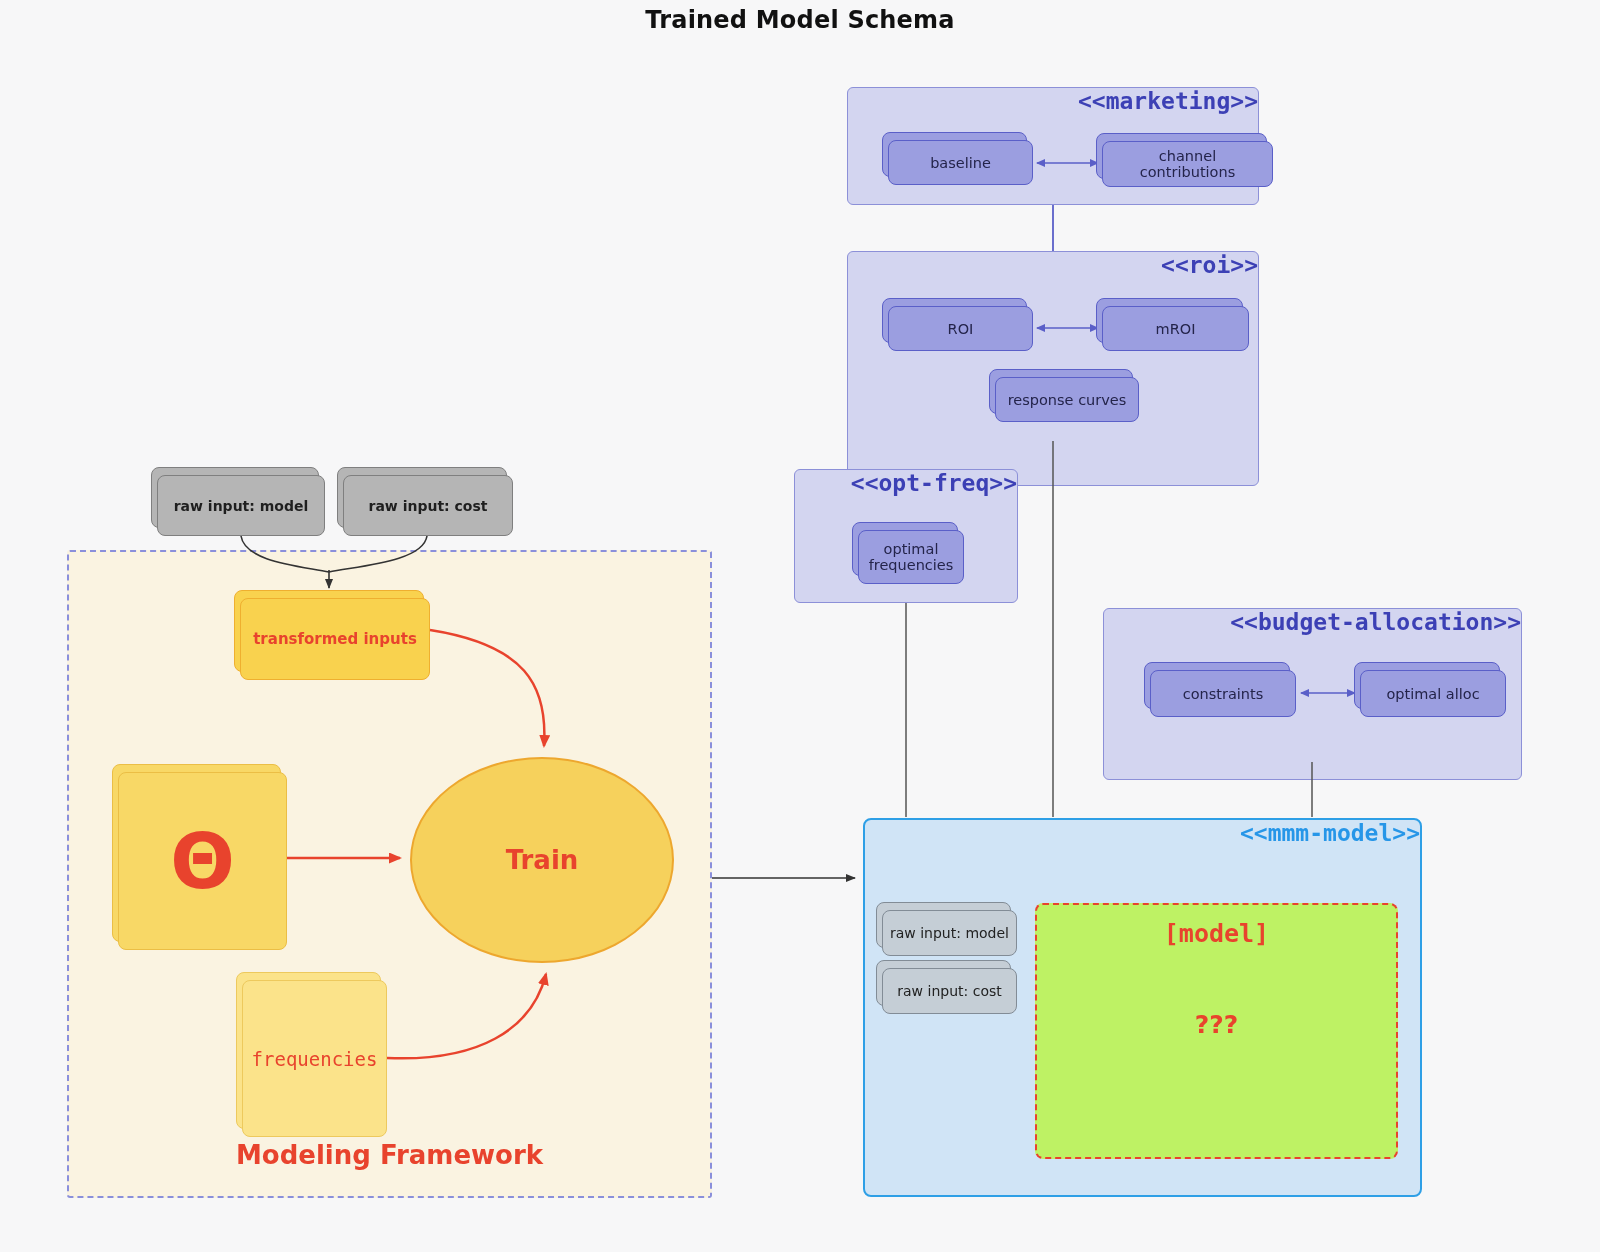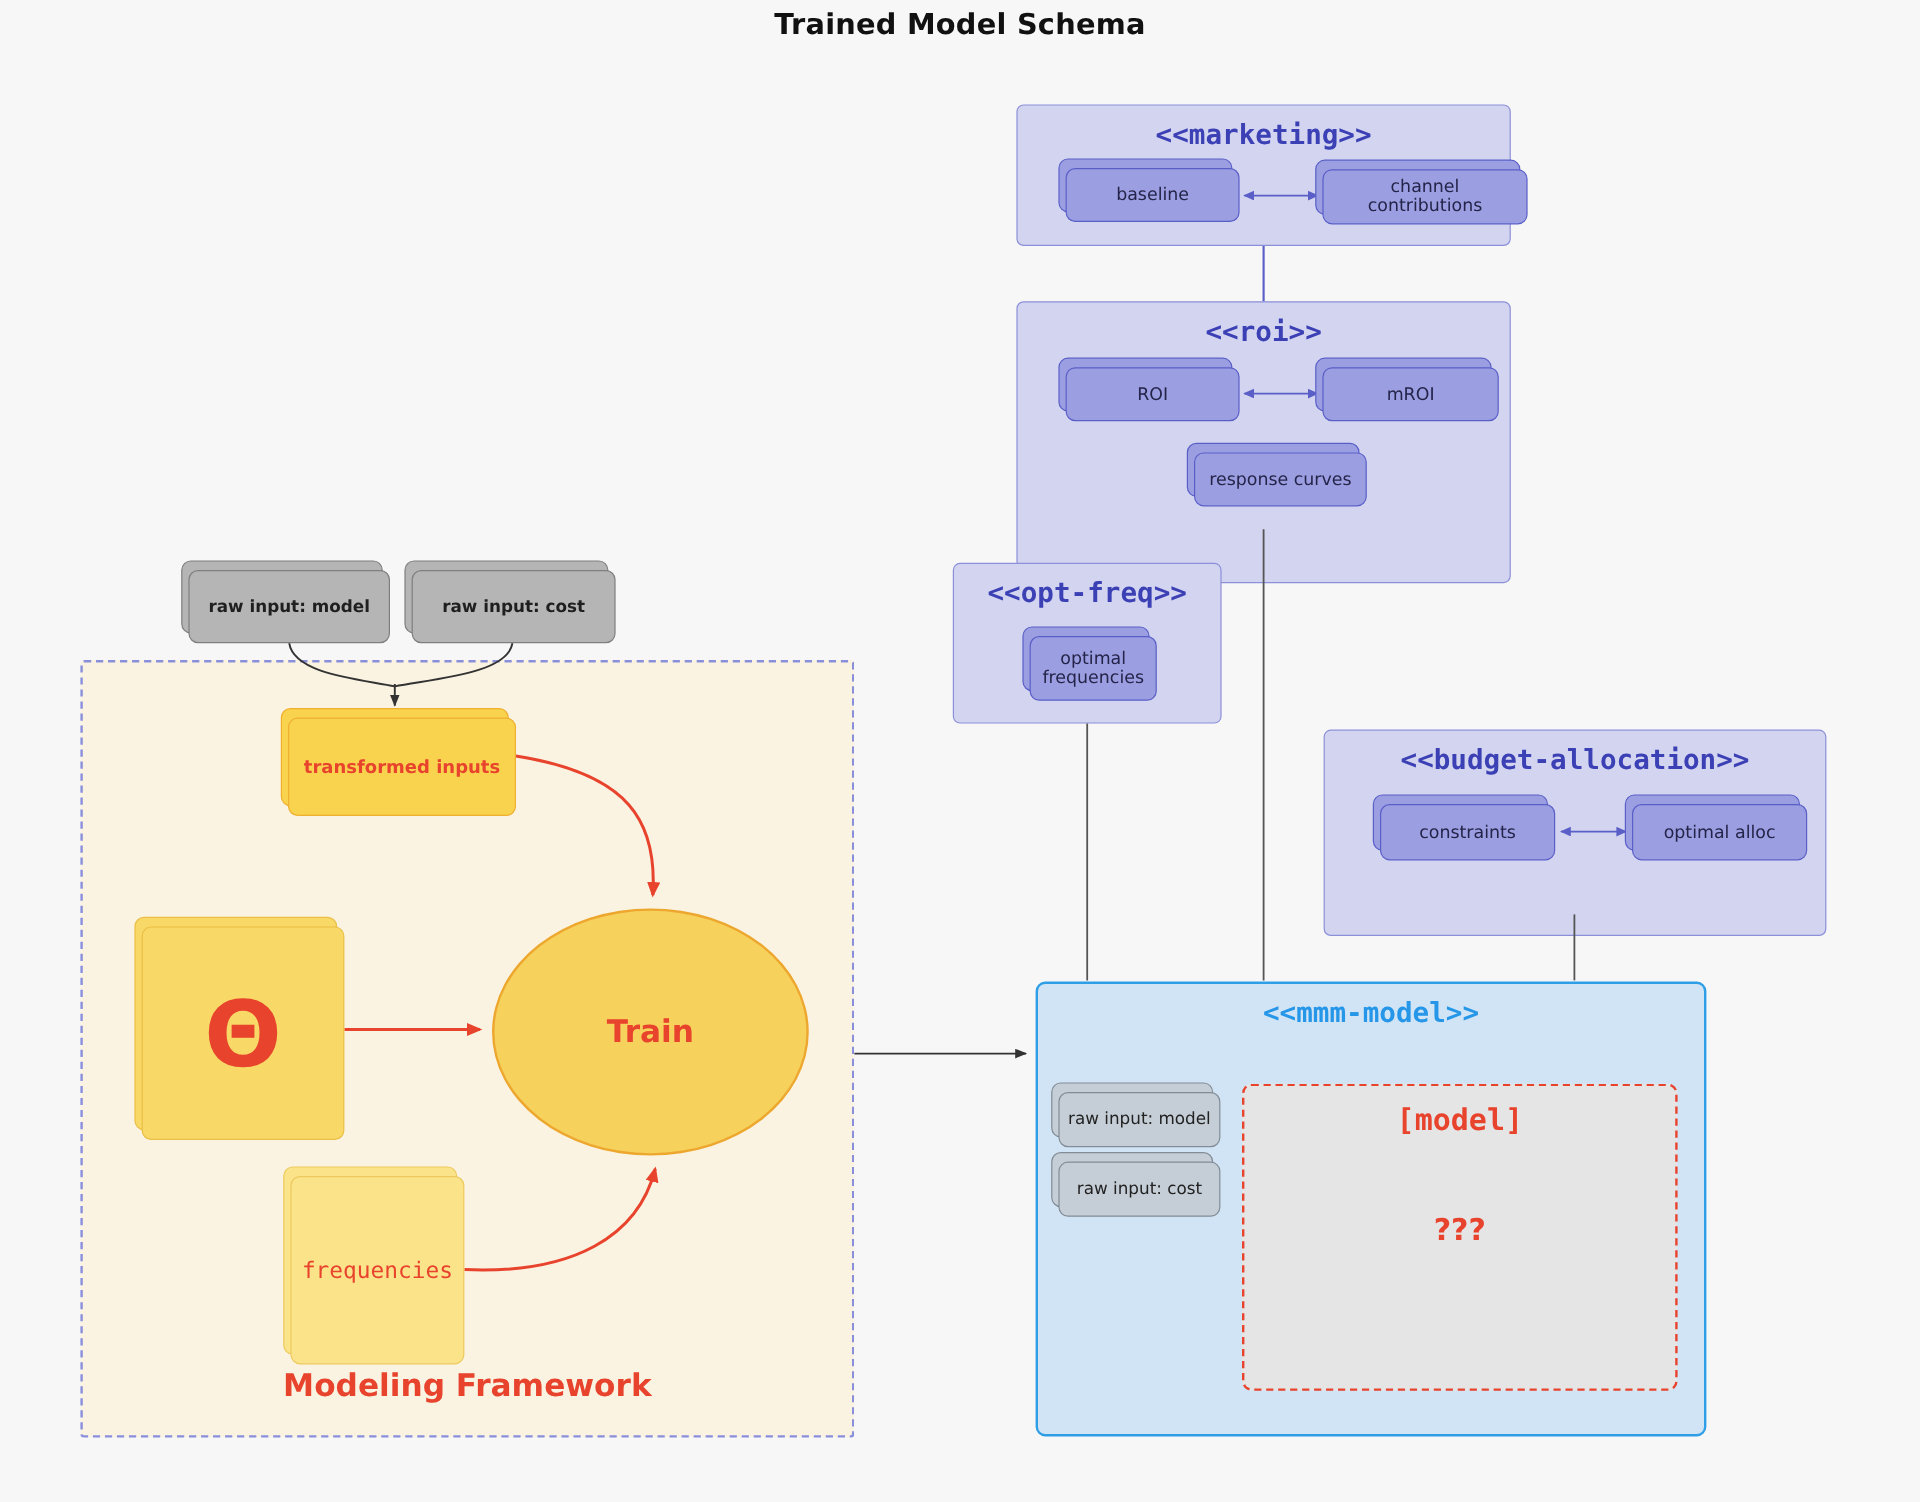--- a/index.html
+++ b/index.html
@@ -6,21 +6,21 @@
   .canvas{position:relative;width:1600px;height:1252px;background:#F7F7F8;overflow:hidden;
           font-family:"DejaVu Sans","Liberation Sans",sans-serif;}
   .title{position:absolute;left:0;top:6px;width:100%;text-align:center;
          font-size:24px;font-weight:bold;color:#111;letter-spacing:.2px;}
 
   
   .container{position:absolute;z-index:1;border-radius:6px;box-sizing:border-box;}
   .c-purplebox{background:#D3D5F0;border:1.5px solid #8C90D8;}
   .c-mmm{background:#D0E4F6;border:2px solid #2E9FE6;border-radius:8px;}
   .c-framework{background:#FAF3E1;border:2px dashed #8A8FDB;border-radius:3px;}
-  .chead{display:block;width:100%;text-align:center;margin-top:12px;
+  .chead{display:block;width:100%;text-align:right;
          font-family:"DejaVu Sans Mono","Liberation Mono",monospace;
          font-weight:bold;font-size:23px;color:#3C40B5;}
   .chead-blue{color:#2696E8;}
   .fw-label{position:absolute;left:0;bottom:26px;width:100%;text-align:center;
             font-size:26px;font-weight:bold;color:#E8432D;}
 
   
   .edges{position:absolute;left:0;top:0;z-index:2;pointer-events:none;}
 
   
@@ -40,21 +40,21 @@
   .k-theta .back,.k-theta .front{background:#F8D866;border-color:#EBBE45;}
   .k-theta .front{font-size:76px;font-weight:bold;color:#E8432D;}
   .k-lgold .back,.k-lgold .front{background:#FBE38A;border-color:#EDC95D;}
   .k-lgold .front{font-family:"DejaVu Sans Mono","Liberation Mono",monospace;
                   font-size:19px;color:#E8432D;}
 
   .ellipse{position:absolute;z-index:3;background:#F6D15C;border:2px solid #EDA72E;
            border-radius:50%;display:flex;align-items:center;justify-content:center;
            font-size:26px;font-weight:bold;color:#E8432D;box-sizing:border-box;}
 
-  .modelbox{position:absolute;z-index:3;background:#e5e5e5;border:2.5px dashed #E8432D;
+  .modelbox{position:absolute;z-index:3;background:#bef264;border:2.5px dashed #E8432D;
             border-radius:8px;box-sizing:border-box;}
   .modelbox .mlabel{display:block;margin-top:14px;width:100%;text-align:center;
             font-family:"DejaVu Sans Mono","Liberation Mono",monospace;
             font-size:25px;font-weight:bold;color:#E8432D;}
   .modelbox .munknown{position:absolute;left:0;top:105px;width:100%;text-align:center;
             font-size:25px;font-weight:bold;color:#E8432D;}
 </style>
 </head>
 <body>
 

